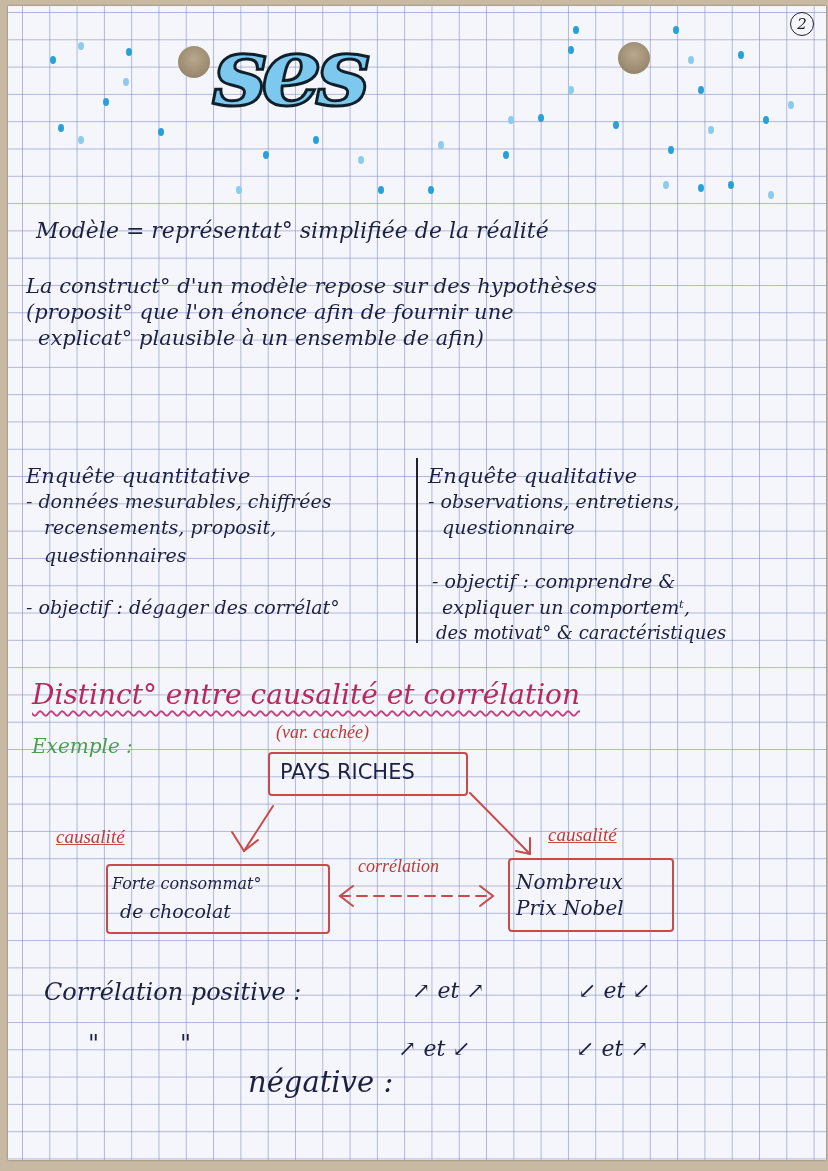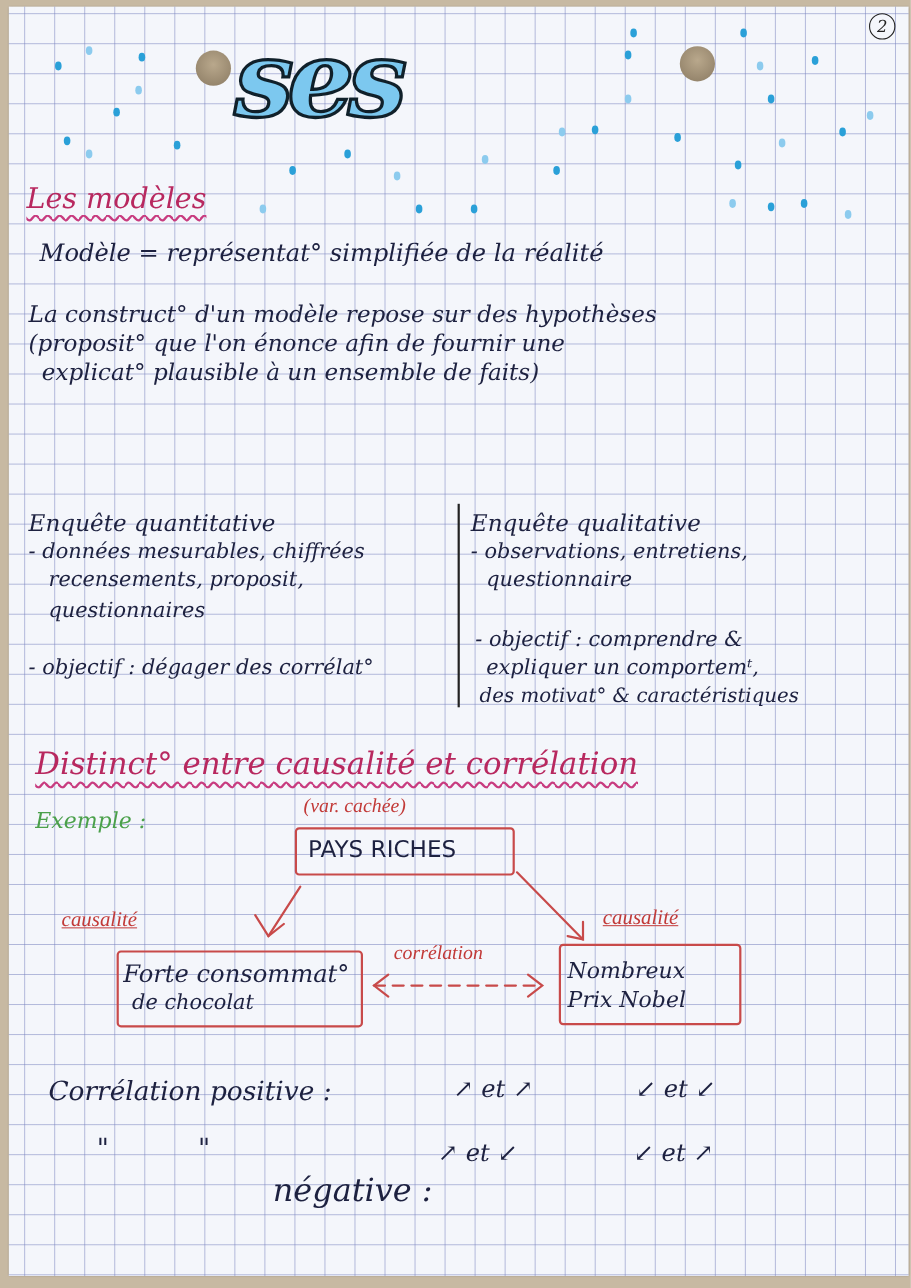--- a/index.html
+++ b/index.html
@@ -82,25 +82,24 @@
     <div class="dot l" style="left:780px;top:95px"></div>
     <div class="dot" style="left:720px;top:175px"></div>
     <div class="dot l" style="left:760px;top:185px"></div>
     <div class="dot" style="left:690px;top:178px"></div>
     <div class="dot l" style="left:655px;top:175px"></div>
   </div>
 
   <div class="title-ses">ses</div>
   <div class="pnum">2</div>
 
-  <div class="abs hw pink wavy" style="left:16px; top:160px; font-size:26px;">Les modèles</div>
   <div class="abs hw" style="left:28px; top:212px; font-size:22px;">Modèle = représentat° simplifiée de la réalité</div>
   <div class="abs hw" style="left:18px; top:294px; font-size:21px;">(proposit° que l'on énonce afin de fournir une</div>
   <div class="abs hw" style="left:18px; top:268px; font-size:21px;">La construct° d'un modèle repose sur des hypothèses</div>
-  <div class="abs hw" style="left:30px; top:320px; font-size:21px;">explicat° plausible à un ensemble de faits)</div>
+  <div class="abs hw" style="left:30px; top:320px; font-size:21px;">explicat° plausible à un ensemble de afin)</div>
 
 
   <div class="vline"></div>
 
   <div>
     <div class="abs hw" style="left:18px; top:458px; font-size:21px;">Enquête quantitative</div>
     <div class="abs hw" style="left:18px; top:484px; font-size:19px;">- données mesurables, chiffrées</div>
     <div class="abs hw" style="left:36px; top:510px; font-size:19px;">recensements, proposit,</div>
     <div class="abs hw" style="left:36px; top:538px; font-size:19px;">questionnaires</div>
     <div class="abs hw" style="left:18px; top:590px; font-size:19px;">- objectif : dégager des corrélat°</div>
@@ -133,21 +132,21 @@
       <polyline points="345,880 332,890 345,900"></polyline>
       <polyline points="472,880 485,890 472,900"></polyline>
     </g>
   </svg>
 
   <div class="abs hw red" style="left:48px; top:820px; font-size:19px; text-decoration: underline #c84a4a;">causalité</div>
   <div class="abs hw red" style="left:540px; top:818px; font-size:19px; text-decoration: underline #c84a4a;">causalité</div>
   <div class="abs hw red" style="left:350px; top:850px; font-size:18px;">corrélation</div>
 
   <div class="box" style="left:98px; top:858px; width:220px; height:66px;"></div>
-  <div class="abs hw" style="left:104px; top:868px; font-size:22px;">Forte consommat°</div>
+  <div class="abs hw" style="left:104px; top:868px; font-size:16px;">Forte consommat°</div>
   <div class="abs hw" style="left:112px; top:894px; font-size:19px;">de chocolat</div>
 
   <div class="box" style="left:500px; top:852px; width:162px; height:70px;"></div>
   <div class="abs hw" style="left:508px; top:864px; font-size:20px;">Nombreux</div>
   <div class="abs hw" style="left:508px; top:890px; font-size:20px;">Prix Nobel</div>
 
   <div class="abs hw" style="left:36px; top:972px; font-size:24px;">Corrélation positive :</div>
   <div class="abs hw" style="left:404px; top:972px; font-size:22px;">↗ et ↗</div>
   <div class="abs hw" style="left:570px; top:972px; font-size:22px;">↙ et ↙</div>
 

